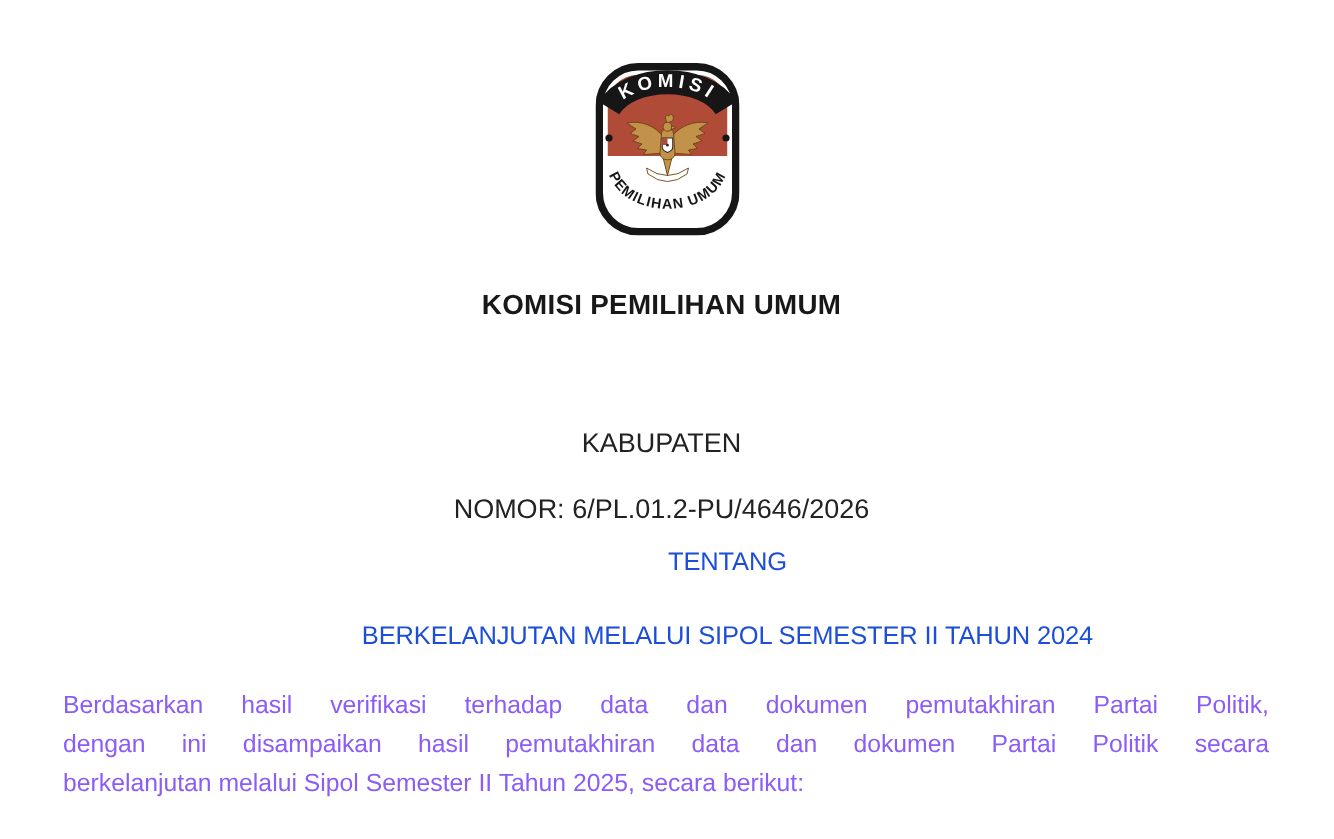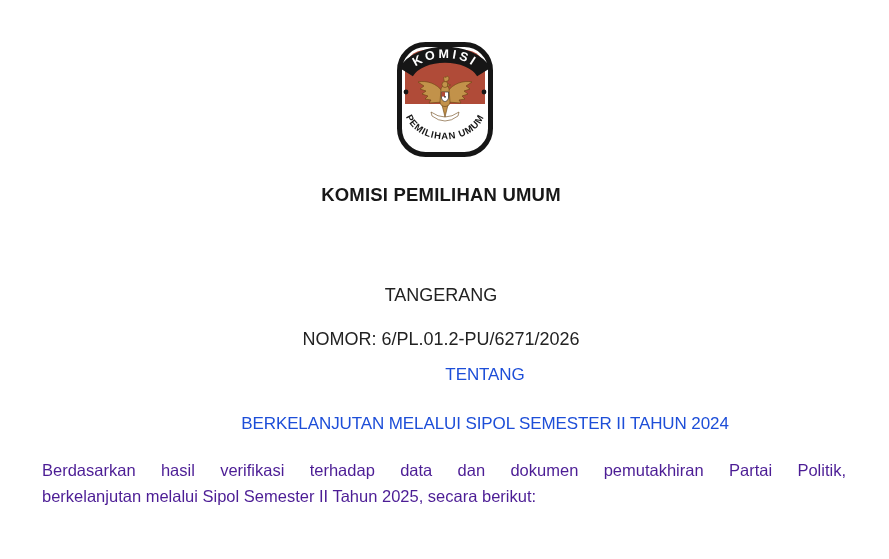--- a/index.html
+++ b/index.html
@@ -12,34 +12,34 @@
     color:#1e1e1e;
   }
   .centered{
     position:absolute;left:0;width:882px;text-align:center;
     white-space:pre-line;
   }
   .logo{
     position:absolute;left:397px;top:42px;width:96px;height:115px;
   }
   .org{
-    top:150px;font-size:18.5px;font-weight:bold;line-height:30px;
+    top:158px;font-size:18.5px;font-weight:bold;line-height:30px;
     color:#181818;letter-spacing:0.2px;
   }
   .ann{
     top:262px;font-size:18px;font-weight:normal;line-height:22px;
     color:#222222;
   }
   .subject{
     top:338px;font-size:17px;font-weight:normal;line-height:24.5px;
     color:#1d4ed8;letter-spacing:-0.1px;padding-left:44px;
   }
   .body-par{
     position:absolute;left:42px;top:457px;width:804px;
-    font-size:16.5px;line-height:26px;color:#4c1d95;
+    font-size:16.5px;line-height:26px;color:#8b5cf6;
   }
   .jline{text-align:justify;text-align-last:justify;}
   .jline.last{text-align-last:left;}
   .logo text{font-family:"Liberation Sans", sans-serif;font-weight:bold;}
 </style>
 </head>
 <body>
 
 <div class="page">
 
@@ -83,27 +83,28 @@
     <text font-size="9.5" fill="#161616" letter-spacing="0.8" text-anchor="middle">
       <textPath href="#botArcGuide" startOffset="50%">PEMILIHAN UMUM</textPath>
     </text>
   </svg>
 
   <div class="centered org">
     <div>KOMISI PEMILIHAN UMUM</div>
   </div>
 
   <div class="centered ann">
-    <div>TANGERANG</div>
-    <div>NOMOR: 6/PL.01.2-PU/6271/2026</div>
+    <div>KABUPATEN</div>
+    <div>NOMOR: 6/PL.01.2-PU/4646/2026</div>
   </div>
 
   <div class="centered subject">
     <div>TENTANG</div>
     <div>BERKELANJUTAN MELALUI SIPOL SEMESTER II TAHUN 2024</div>
   </div>
 
   <div class="body-par">
     <div class="jline">Berdasarkan hasil verifikasi terhadap data dan dokumen pemutakhiran Partai Politik,</div>
+    <div class="jline">dengan ini disampaikan hasil pemutakhiran data dan dokumen Partai Politik secara</div>
     <div class="jline last">berkelanjutan melalui Sipol Semester II Tahun 2025, secara berikut:</div>
   </div>
 
 </div>
 
 </body></html>

